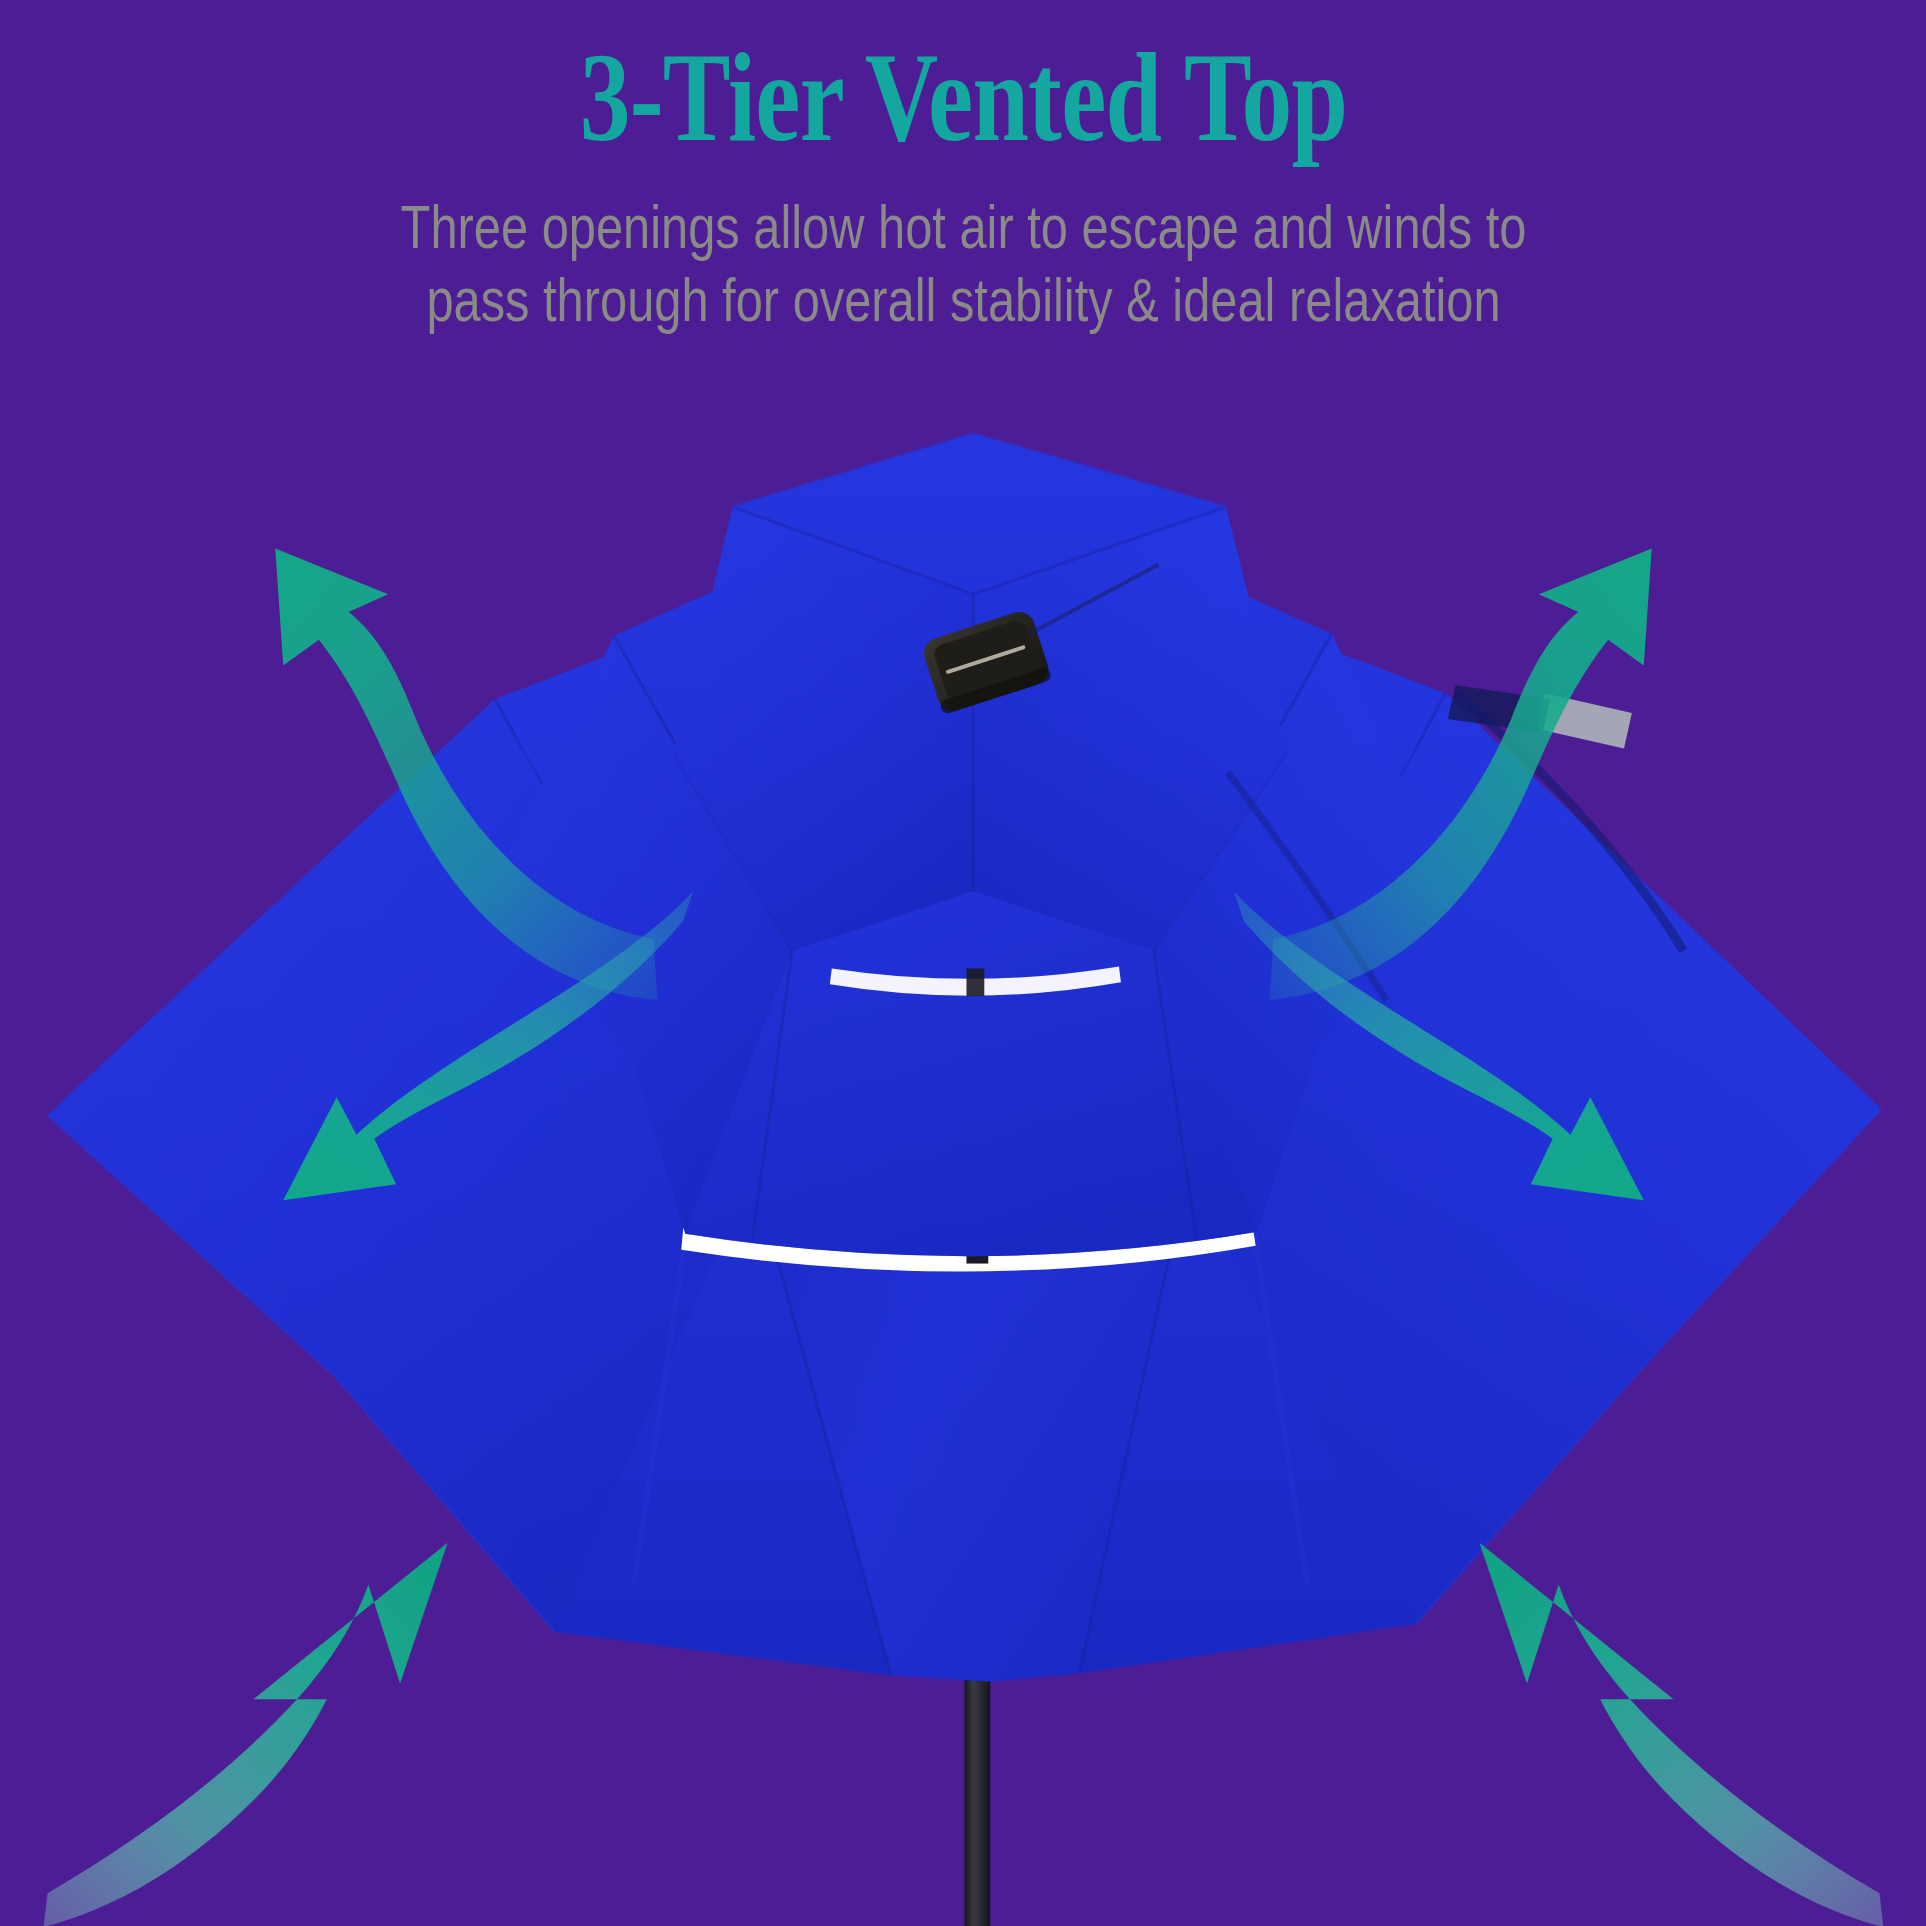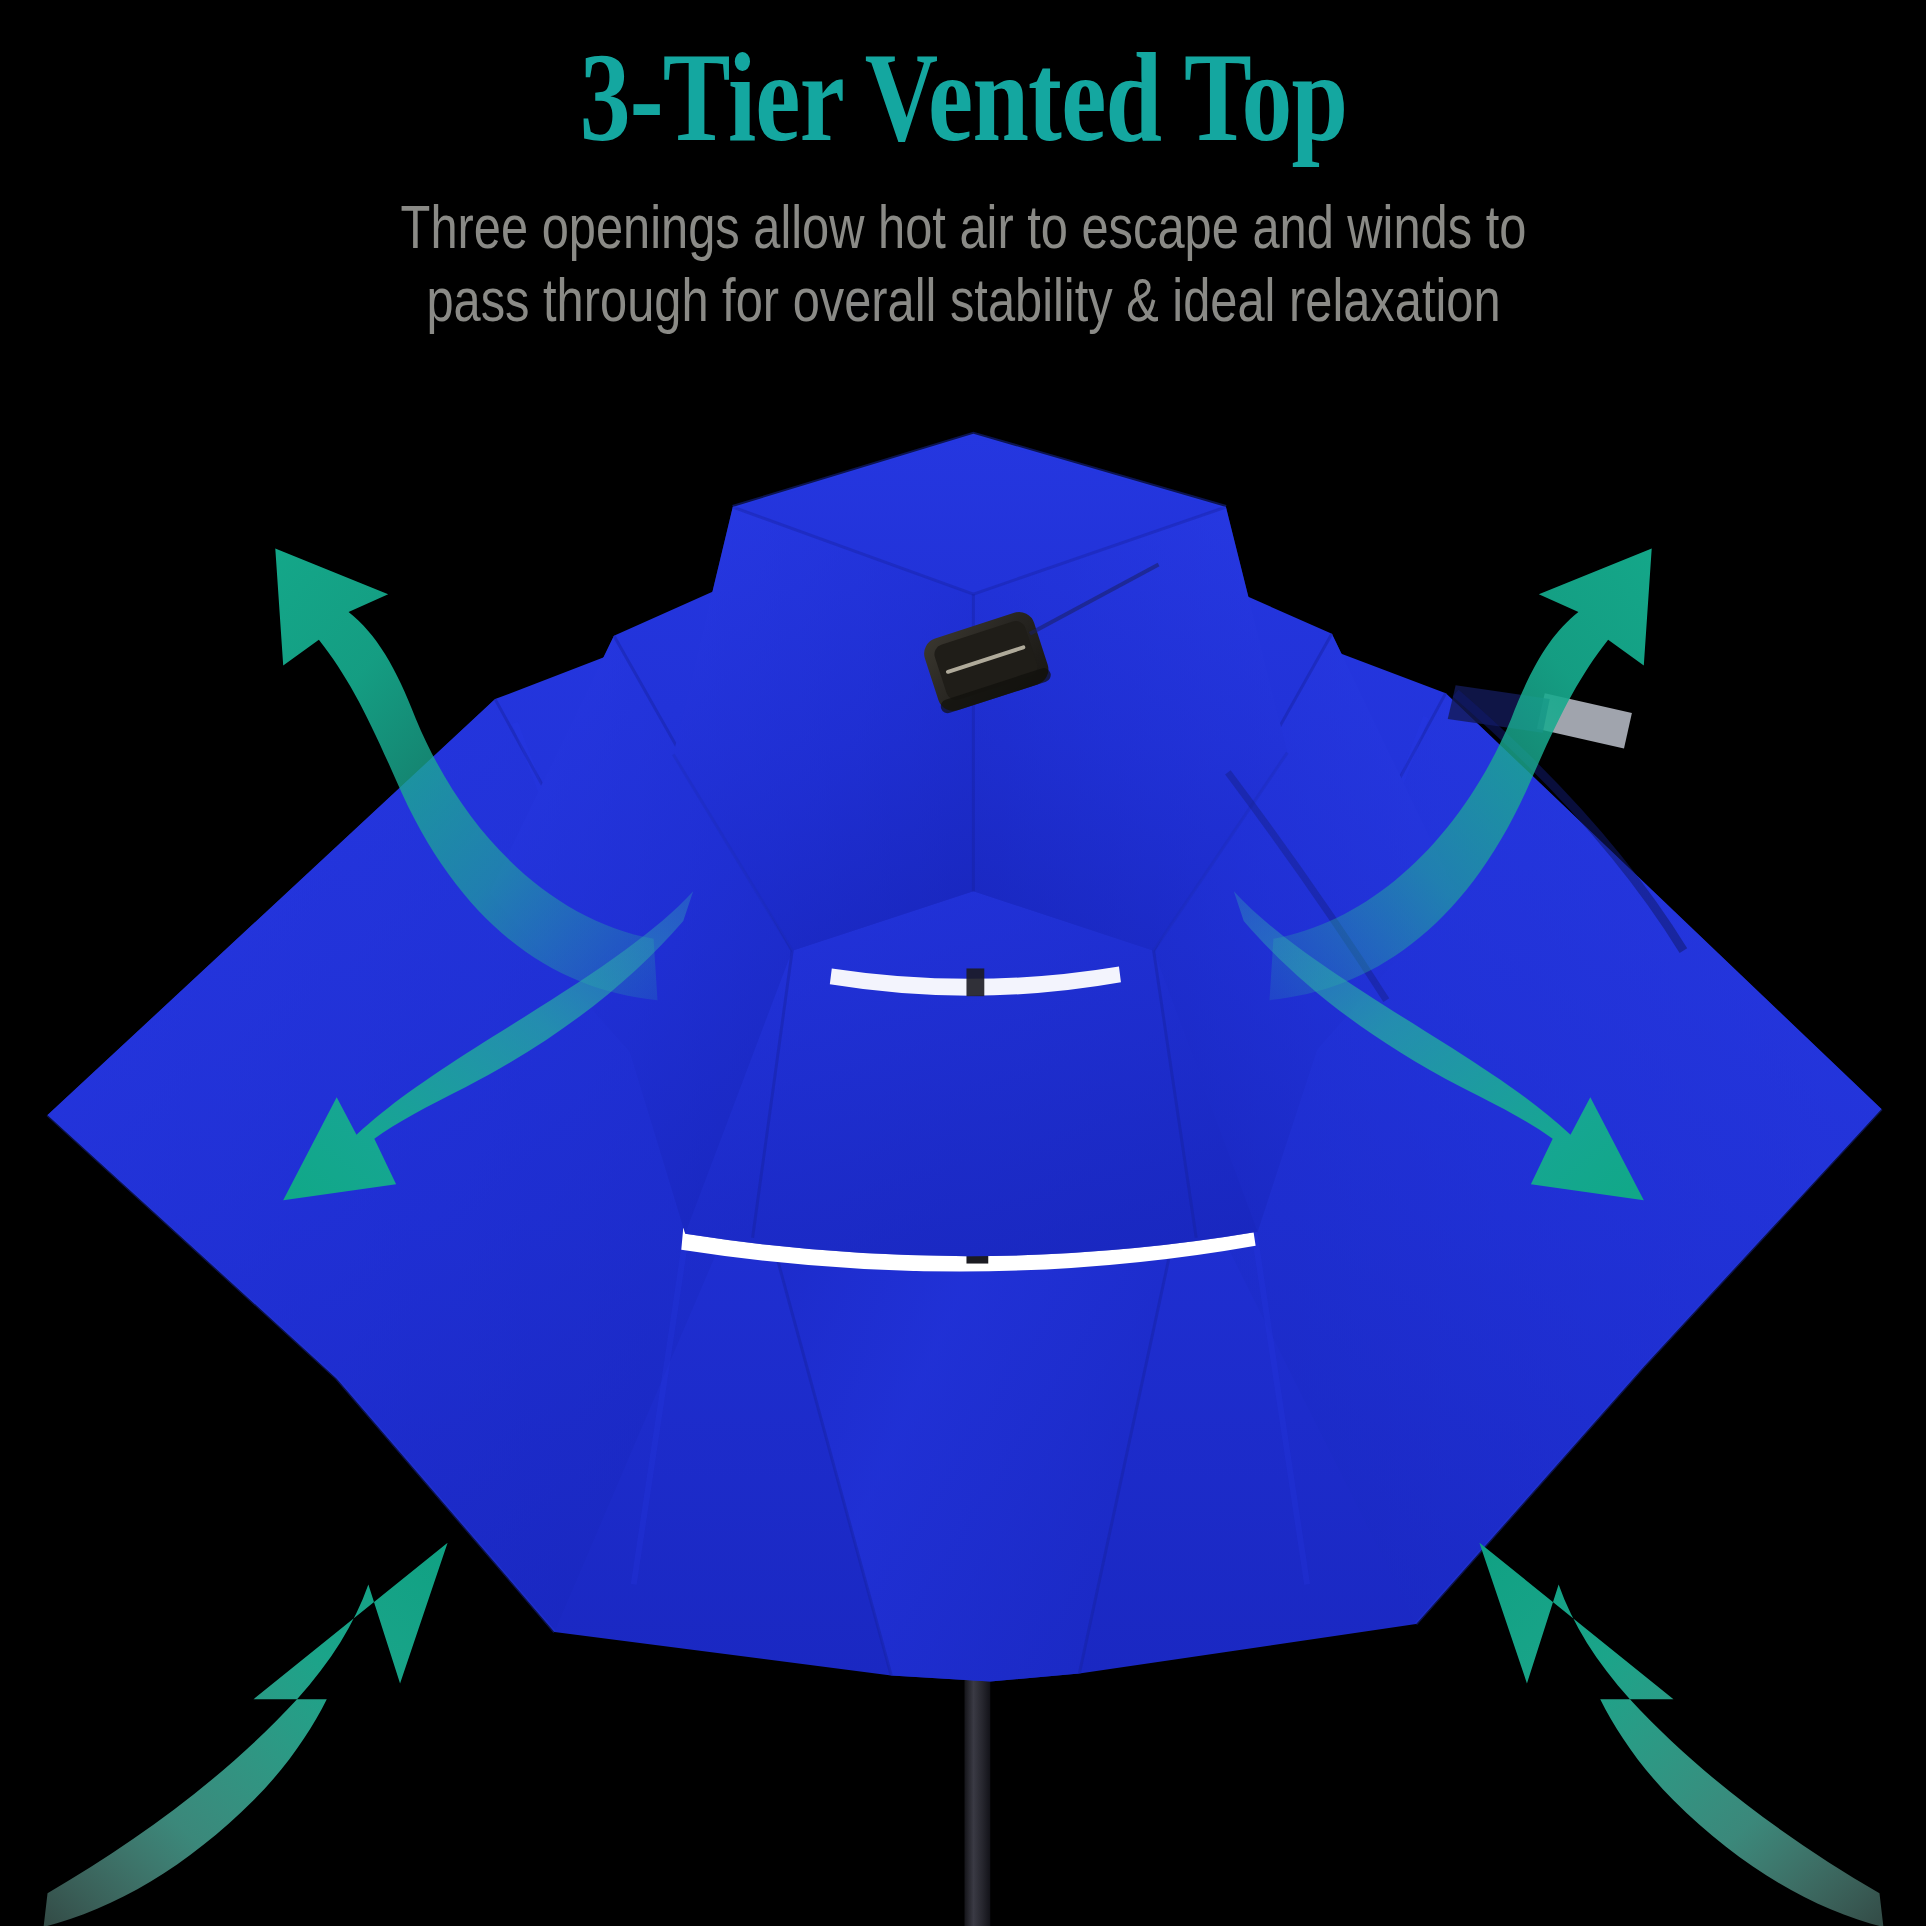--- a/index.html
+++ b/index.html
@@ -11,21 +11,21 @@
     width: 1927px;
     height: 1927px;
     overflow: hidden;
     font-family: "Liberation Sans", sans-serif;
     -webkit-font-smoothing: antialiased;
   }
   #page {
     position: relative;
     width: 1927px;
     height: 1927px;
-    background: #000000;
+    background: #4c1d95;
   }
 
   
   #header {
     position: absolute;
     left: 0;
     top: 0;
     width: 1927px;
     text-align: center;
     pointer-events: none;

